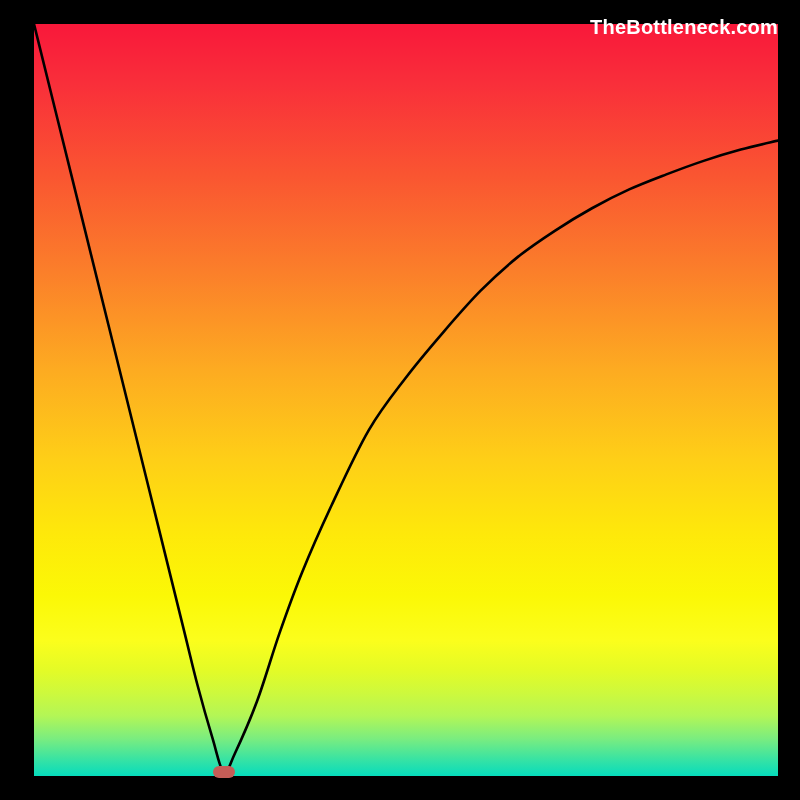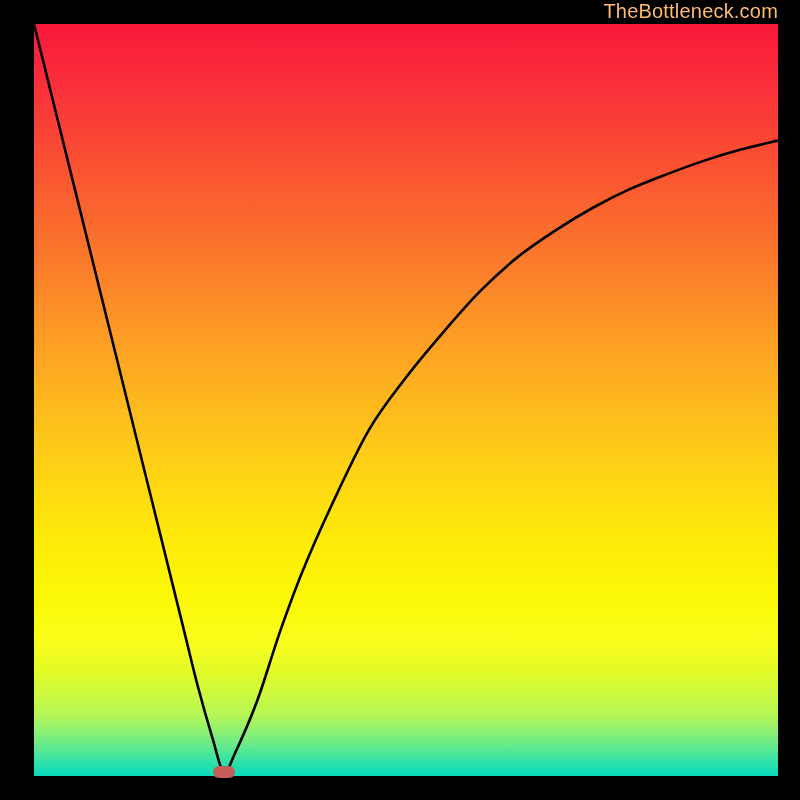--- a/index.html
+++ b/index.html
@@ -40,26 +40,26 @@
       #e3fb27 86%,
       #cdf93d 89%,
       #b3f656 92%,
       #7bed7f 95%,
       #33e2a6 98%,
       #06dcbd 100%
     );
   }
   .watermark {
     position: absolute;
-    top: 0;
+    top: 16px;
     right: 22px;
-    color: #fdba74;
+    color: #ffffff;
     font-size: 20px;
     letter-spacing: 0.2px;
-    font-weight: 400;
+    font-weight: 700;
     user-select: none;
   }
   svg.curve {
     position: absolute;
     left: 0;
     top: 0;
   }
   .marker {
     position: absolute;
     width: 22px;

